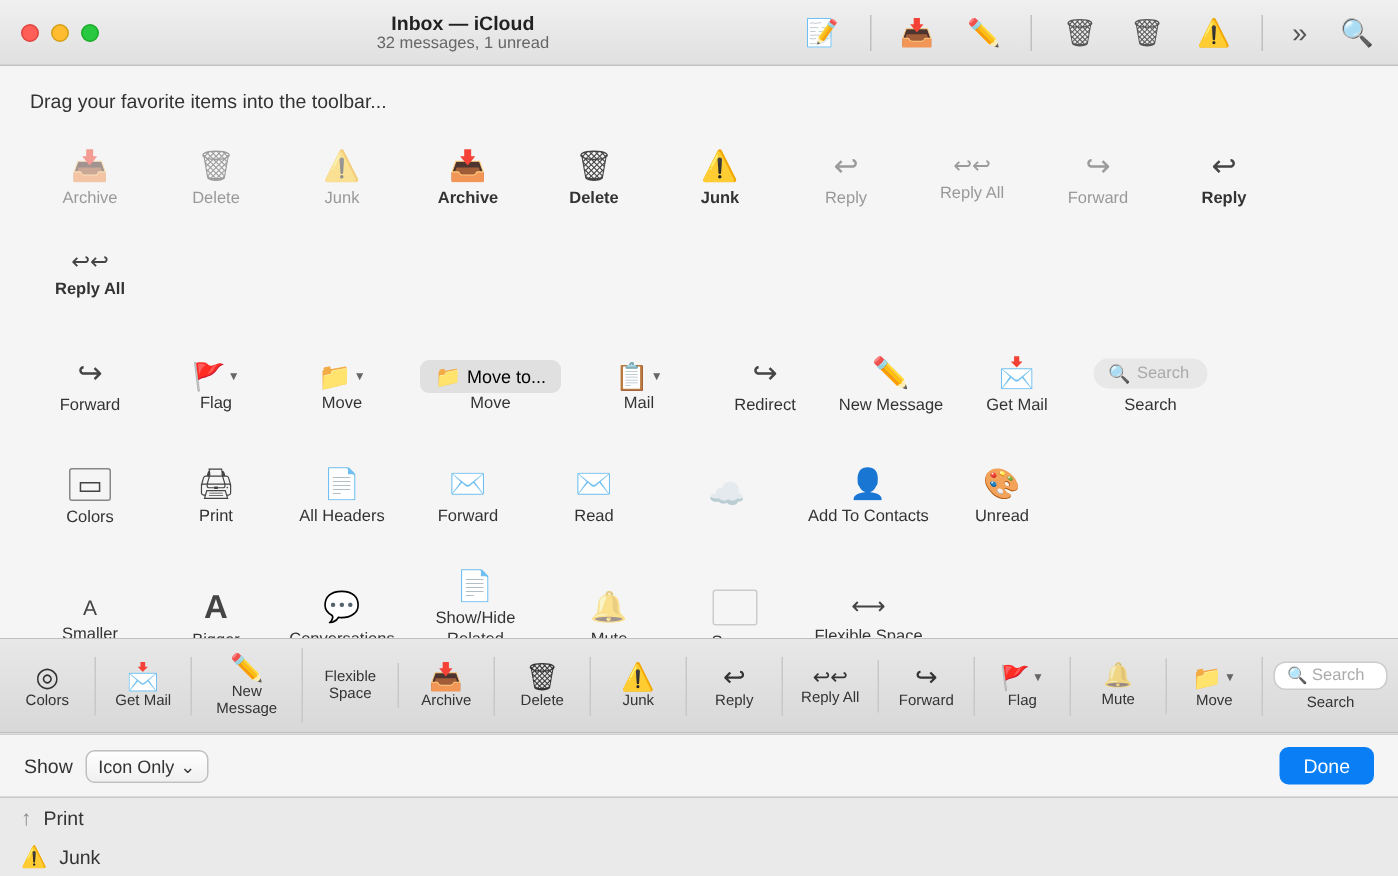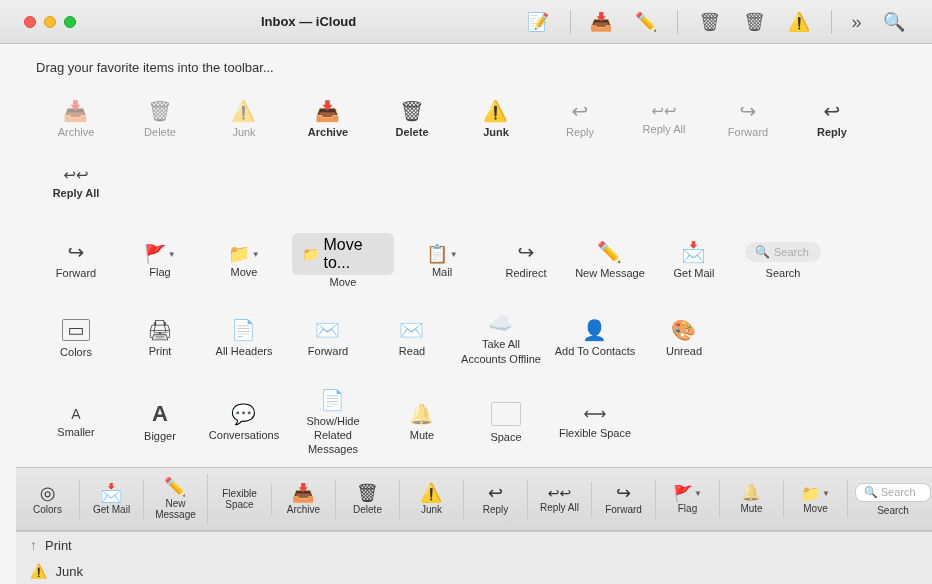--- a/index.html
+++ b/index.html
@@ -13,21 +13,21 @@
       flex-direction: column;
     }
 
     
     .titlebar {
       display: flex;
       align-items: center;
       background: linear-gradient(to bottom, #f0f0f0, #e0e0e0);
       border-bottom: 1px solid #c0c0c0;
       height: 44px;
-      padding: 0 24px;
+      padding: 0 14px;
       flex-shrink: 0;
     }
     .traffic-lights {
       display: flex;
       gap: 8px;
       margin-right: 16px;
     }
     .traffic-light {
       width: 12px;
       height: 12px;
@@ -71,21 +71,20 @@
       background: #c0c0c0;
     }
 
     
     .main-panel {
       flex: 1;
       display: flex;
       flex-direction: column;
       background: #f5f5f5;
       overflow: hidden;
-      padding-left: 16px;
     }
 
     
     .customize-panel {
       flex: 1;
       background: #f5f5f5;
       padding: 16px 20px 8px;
       overflow-y: auto;
     }
 
@@ -285,20 +284,21 @@
 <body>
 
 <div class="titlebar">
   <div class="traffic-lights">
     <div class="traffic-light tl-close"></div>
     <div class="traffic-light tl-min"></div>
     <div class="traffic-light tl-max"></div>
   </div>
   <div class="titlebar-center">
     <div class="titlebar-title">Inbox — iCloud</div>
+    <div class="titlebar-subtitle">32 messages, 1 unread</div>
   </div>
   <div class="toolbar-icons">
     <button class="toolbar-icon-btn">📝</button>
     <div class="toolbar-divider"></div>
     <button class="toolbar-icon-btn">📥</button>
     <button class="toolbar-icon-btn">✏️</button>
     <div class="toolbar-divider"></div>
     <button class="toolbar-icon-btn">🗑</button>
     <button class="toolbar-icon-btn">🗑</button>
     <button class="toolbar-icon-btn">⚠️</button>
@@ -389,21 +389,21 @@
         <div class="move-group">
           <span style="font-size:18px;">📁</span>
           <span class="flag-caret">▼</span>
         </div>
         <div class="item-label">Move</div>
       </div>
 
       <div class="toolbar-item" style="width:110px;">
         <div style="display:flex;align-items:center;background:#e0e0e0;border-radius:6px;padding:3px 10px;gap:4px;">
           <span style="font-size:14px;">📁</span>
-          <span style="font-size:16px;">Move to...</span>
+          <span style="font-size:12px;">Move to...</span>
         </div>
         <div class="item-label">Move</div>
       </div>
 
       <div class="toolbar-item">
         <div class="move-group">
           <span style="font-size:18px;">📋</span>
           <span class="flag-caret">▼</span>
         </div>
         <div class="item-label">Mail</div>
@@ -455,21 +455,20 @@
         <div class="item-label">Forward</div>
       </div>
 
       <div class="toolbar-item">
         <div class="item-icon">✉️</div>
         <div class="item-label">Read</div>
       </div>
 
       <div class="toolbar-item" style="width:90px;">
         <div class="item-icon">☁️</div>
-        <div class="item-label">Take All Accounts Offline</div>
       </div>
 
       <div class="toolbar-item" style="width:90px;">
         <div class="item-icon">👤</div>
         <div class="item-label">Add To Contacts</div>
       </div>
 
       <div class="toolbar-item">
         <div class="item-icon">🎨</div>
         <div class="item-label">Unread</div>
@@ -576,20 +575,28 @@
     </div>
     <div class="preview-search">
       <div class="preview-search-pill">
         <span style="font-size:11px;">🔍</span>
         <span style="font-size:11px;color:#aaa;">Search</span>
       </div>
       <div class="preview-label" style="margin-top:3px;">Search</div>
     </div>
   </div>
 
+  <div class="bottom-bar">
+    <span class="show-label">Show</span>
+    <div class="show-select">
+      <span>Icon Only</span>
+      <span>⌄</span>
+    </div>
+    <button class="done-btn">Done</button>
+  </div>
 
   <div class="sidebar-strip">
     <div class="sidebar-item">
       <span class="sidebar-item-icon" style="color:#888;">↑</span>
       <span style="font-size:13px;color:#333;">Print</span>
     </div>
     <div class="sidebar-item">
       <span class="sidebar-item-icon" style="color:#888;">⚠️</span>
       <span style="font-size:13px;color:#333;">Junk</span>
     </div>

